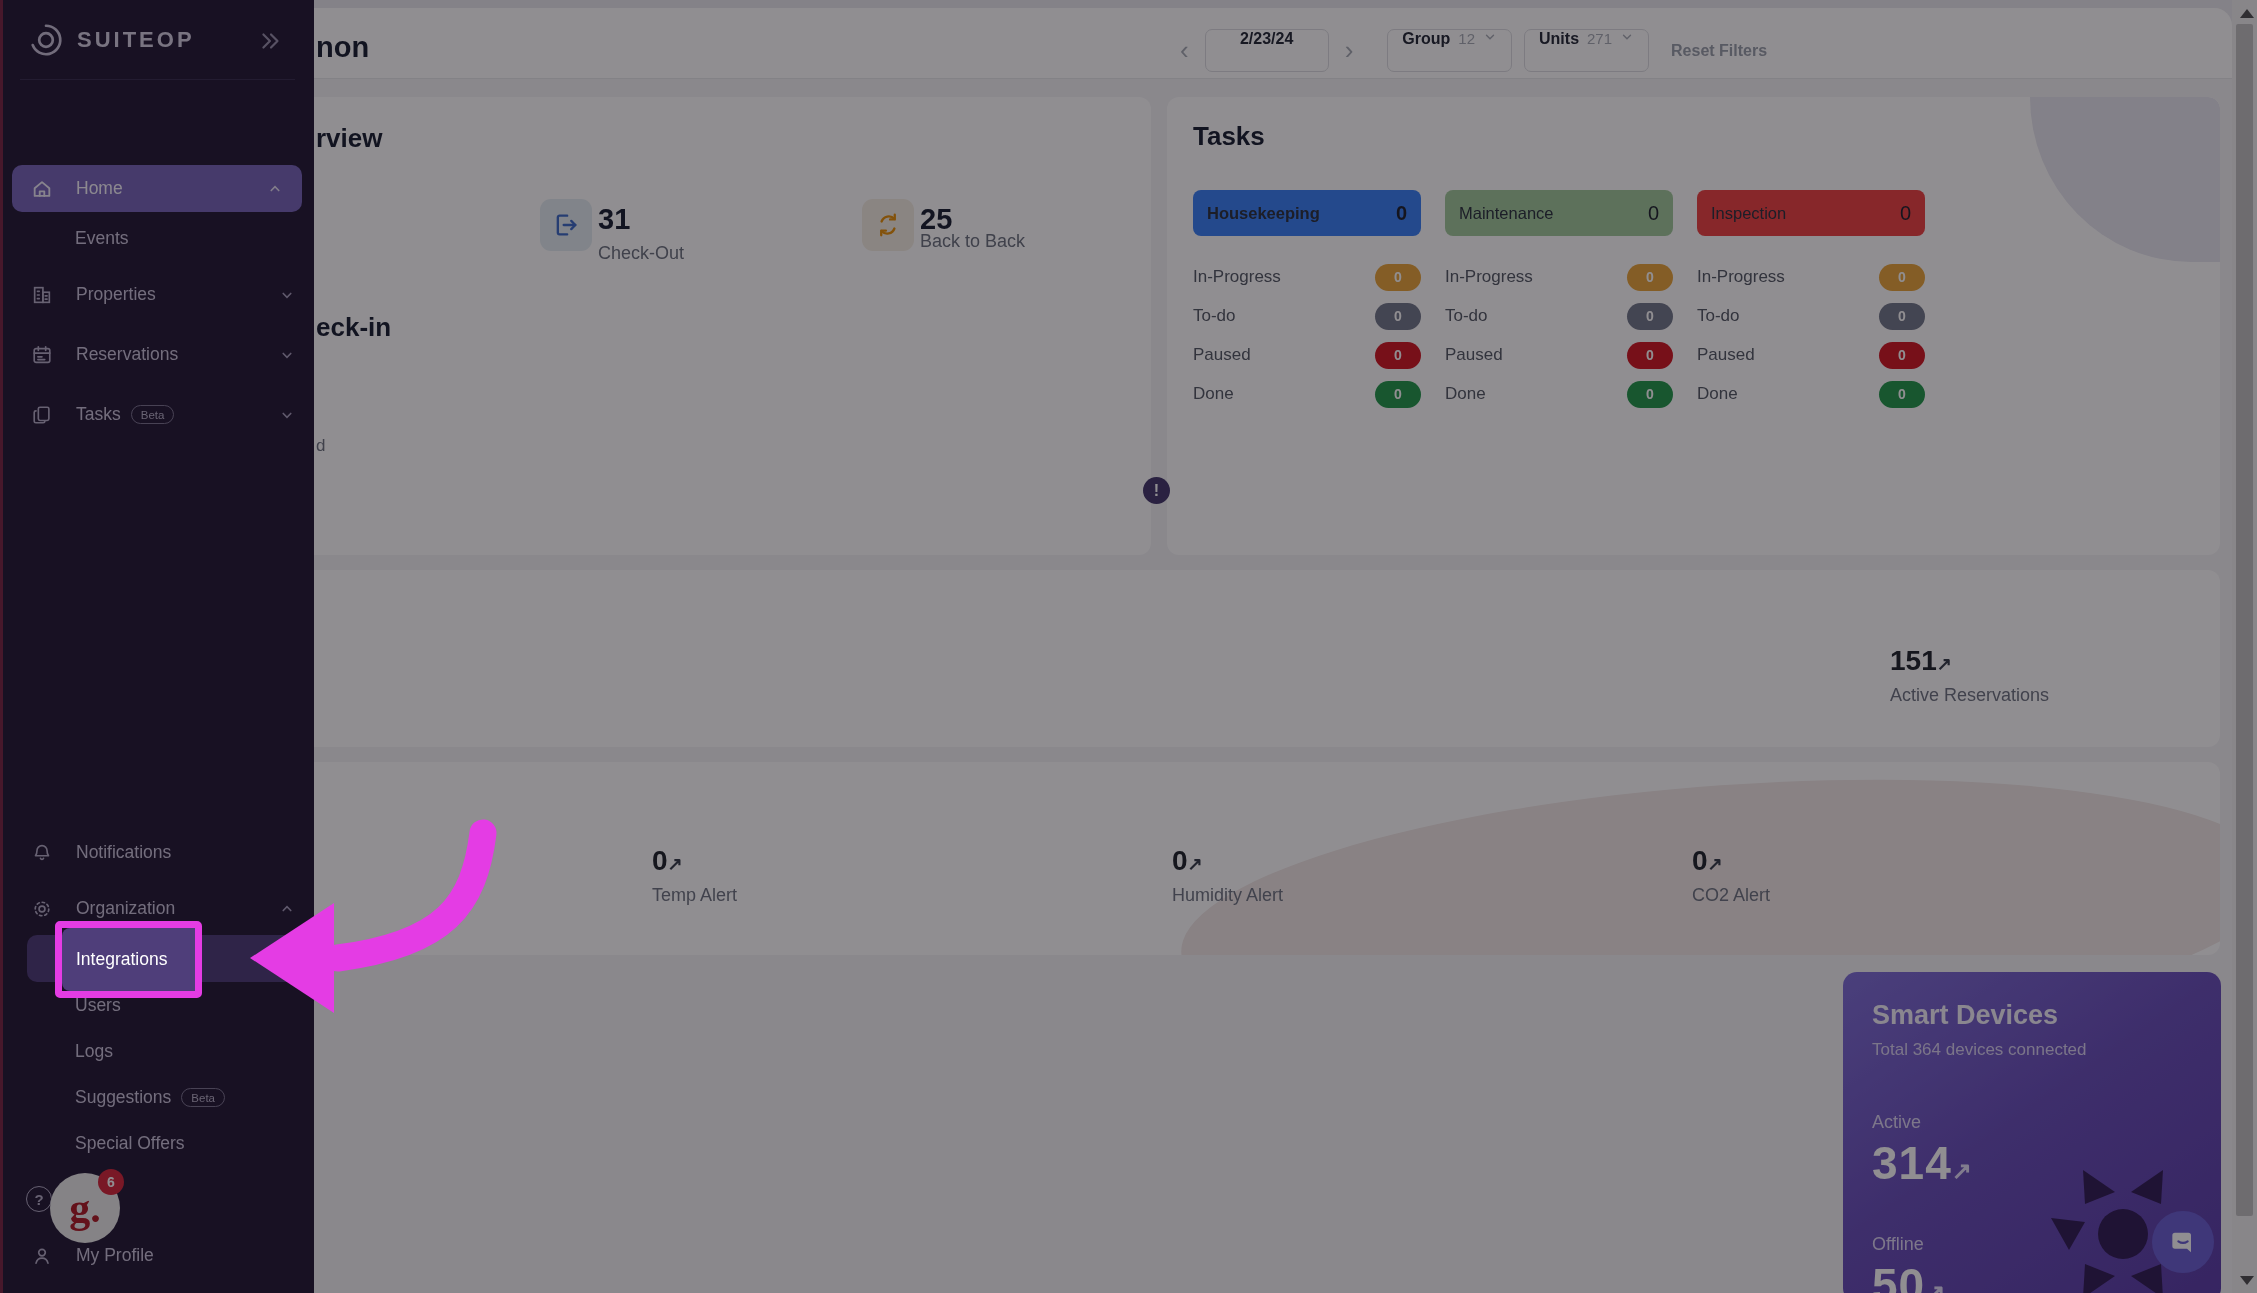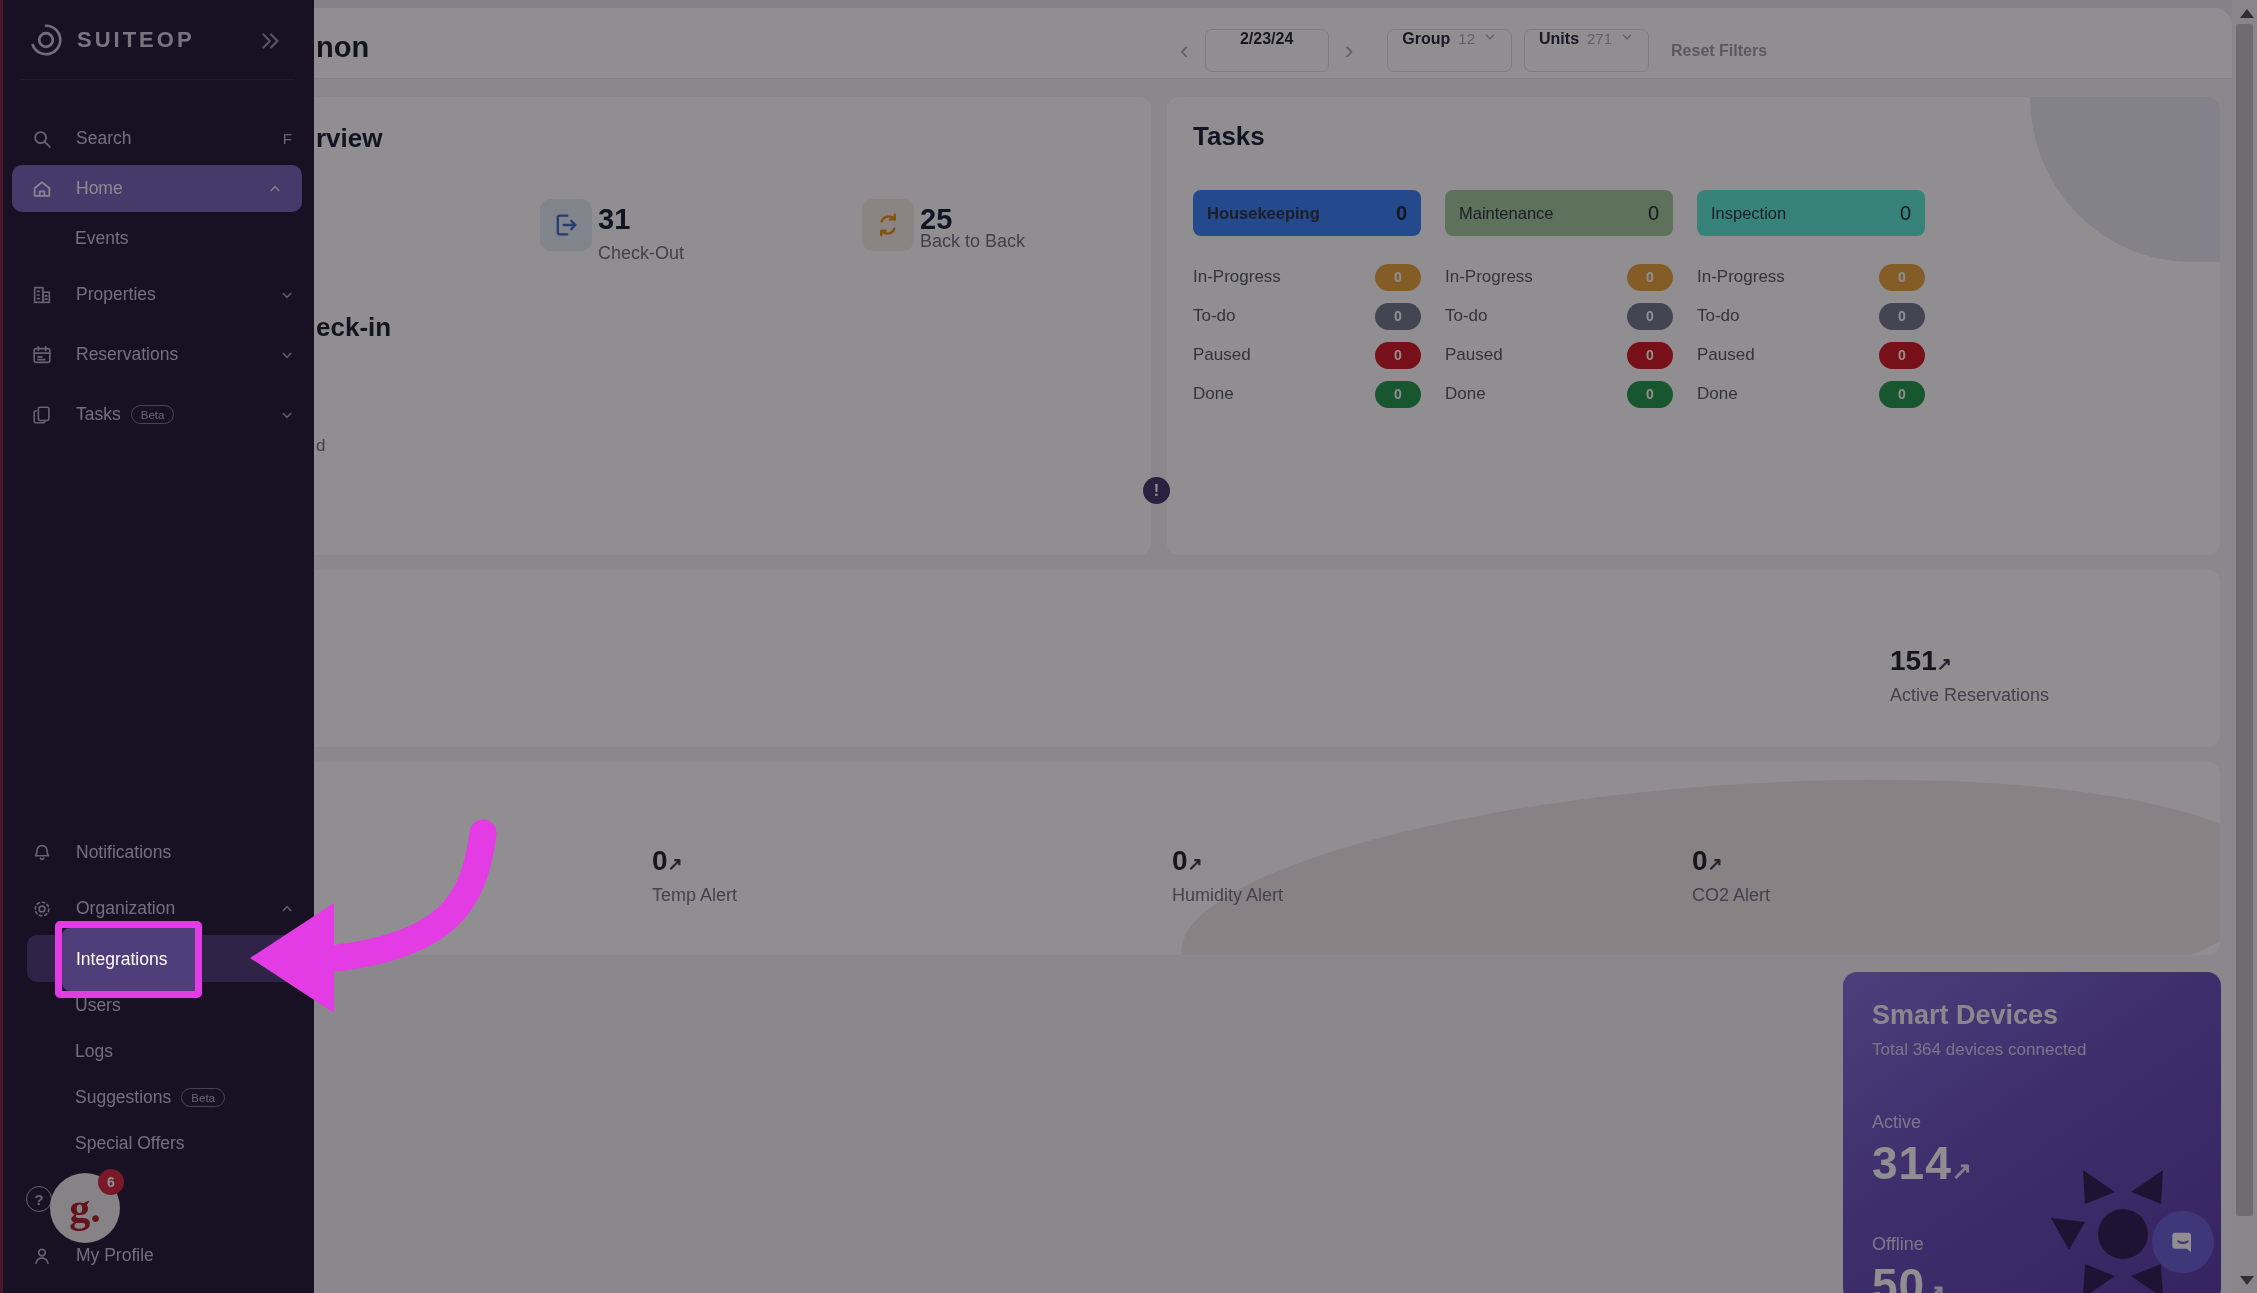--- a/index.html
+++ b/index.html
@@ -161,21 +161,21 @@
   <div class="abs h2" style="left:1193px; top:121px;">Tasks</div>
 
   <div class="abs cat-pill" style="left:1193px; top:190px; background:#3b82f6;font-weight:bold;">
     <span class="cat-name">Housekeeping</span>
     <span class="cat-count">0</span>
   </div>
   <div class="abs cat-pill" style="left:1445px; top:190px; background:#a3cb9d;">
     <span class="cat-name">Maintenance</span>
     <span class="cat-count">0</span>
   </div>
-  <div class="abs cat-pill" style="left:1697px; top:190px; background:#5eead4;">
+  <div class="abs cat-pill" style="left:1697px; top:190px; background:#ef4444;">
     <span class="cat-name">Inspection</span>
     <span class="cat-count">0</span>
   </div>
 
   <div class="abs status-row" style="left:1193px; top:262px;">
     <span class="status-label">In-Progress</span>
     <span class="status-badge bg-inprogress">0</span>
   </div>
   <div class="abs status-row" style="left:1193px; top:301px;">
     <span class="status-label">To-do</span>
@@ -289,30 +289,20 @@
         <circle cx="12" cy="12" r="4.3"></circle>
       </svg>
       <span class="logo-text">SUITEOP</span>
     </div>
     <svg class="abs" style="left:258px; top:28px;" width="26" height="26" viewBox="0 0 24 24" fill="none" stroke="#9a93ad" stroke-width="2" stroke-linecap="round" stroke-linejoin="round">
       <polyline points="5,6 11,12 5,18"></polyline>
         <polyline points="12,6 18,12 12,18"></polyline>
     </svg>
     <div class="abs logo-divider"></div>
 
-    <div class="abs side-item" style="top:115px;">
-      <span class="side-icon">
-        <svg width="22" height="22" viewBox="0 0 24 24" fill="none" stroke="#b4adc6" stroke-width="2" stroke-linecap="round">
-            <circle cx="10.5" cy="10.5" r="6"></circle>
-            <line x1="15" y1="15" x2="20.5" y2="20.5"></line>
-          </svg>
-      </span>
-      <span class="lbl">Search</span>
-      <span class="shortcut">F</span>
-    </div>
 
     <div class="abs home-pill">
       <span class="side-icon">
         <svg width="22" height="22" viewBox="0 0 24 24" fill="none" stroke="#efecf8" stroke-width="2" stroke-linecap="round" stroke-linejoin="round">
             <path d="M4 11.2 12 4.5l8 6.7V19.5H4Z"></path>
             <path d="M9.5 19.5v-5h5v5"></path>
           </svg>
       </span>
       <span class="lbl">Home</span>
       <svg class="side-chev" width="18" height="18" viewBox="0 0 24 24" fill="none" stroke="#e6e1f2" stroke-width="2.2" stroke-linecap="round">

